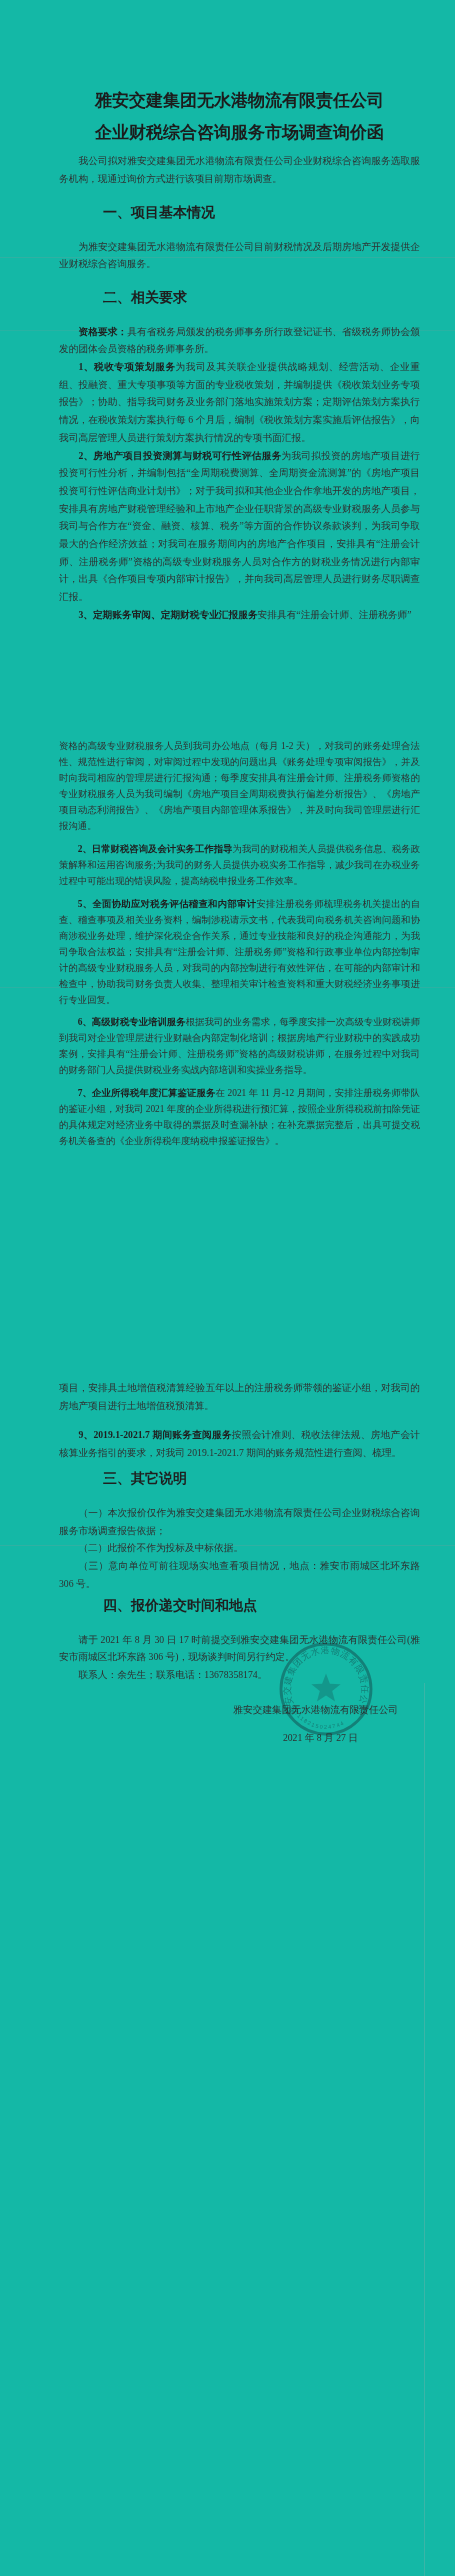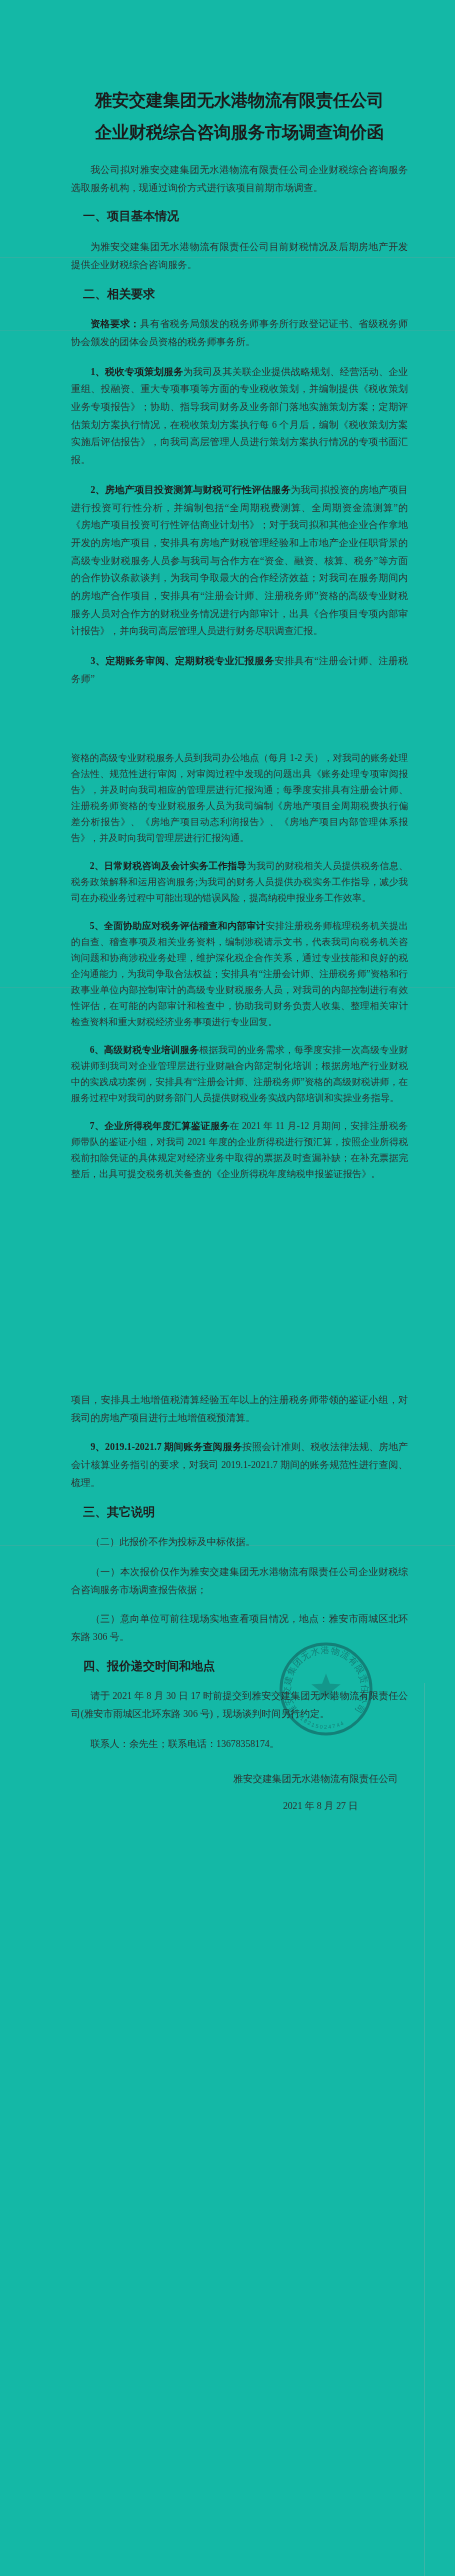--- a/index.html
+++ b/index.html
@@ -17,28 +17,28 @@
   .page3{top:1379px;}
 
   .title{
     margin:0 0 3.4px 0;
     font-size:17px;line-height:32px;
     font-weight:700;text-align:center;color:#1c1c1c;
     font-family:"Liberation Serif","DejaVu Serif",serif;
   }
   .title .tline{display:block;}
 
-  p.body{margin:12px;font-size:9.7px;line-height:17.7px;text-align:justify;font-family:Liberation Serif, serif;}
+  p.body{margin:0;font-size:9.7px;line-height:17.7px;text-align:justify;font-family:Liberation Serif, serif;}
   .page2 p.body{font-size:9.4px;line-height:16px;}
   .indent{text-indent:2em;}
   .cont{text-indent:0;}
   p.body b{font-weight:700;color:#1f1f1f;}
 
   h2.sec{
-    margin:0;font-size:12px;line-height:17.7px;font-weight:700;
+    margin:16px;font-size:14px;line-height:17.7px;font-weight:700;
     color:#1f1f1f;text-indent:2em;
     font-family:"Liberation Sans","DejaVu Sans",sans-serif;
   }
   .page2 .svc{margin-top:6.8px;}
   .page3 .svc9{margin-top:11.4px;}
   .page3 h2.h3x{margin-top:9px;}
   .page3 h2.h4x{margin-top:4.6px;}
 
   .sign{font-size:9.7px;line-height:17.7px;text-align:right;}
   .sign.company{margin-top:17px;padding-right:22px;}
@@ -89,22 +89,22 @@
     <p class="body indent svc"><b>2、日常财税咨询及会计实务工作指导</b><span>为我司的财税相关人员提供税务信息、税务政策解释和运用咨询服务;为我司的财务人员提供办税实务工作指导，减少我司在办税业务过程中可能出现的错误风险，提高纳税申报业务工作效率。</span></p>
     <p class="body indent svc"><b>5、全面协助应对税务评估稽查和内部审计</b><span>安排注册税务师梳理税务机关提出的自查、稽查事项及相关业务资料，编制涉税请示文书，代表我司向税务机关咨询问题和协商涉税业务处理，维护深化税企合作关系，通过专业技能和良好的税企沟通能力，为我司争取合法权益；安排具有“注册会计师、注册税务师”资格和行政事业单位内部控制审计的高级专业财税服务人员，对我司的内部控制进行有效性评估，在可能的内部审计和检查中，协助我司财务负责人收集、整理相关审计检查资料和重大财税经济业务事项进行专业回复。</span></p>
     <p class="body indent svc"><b>6、高级财税专业培训服务</b><span>根据我司的业务需求，每季度安排一次高级专业财税讲师到我司对企业管理层进行业财融合内部定制化培训；根据房地产行业财税中的实践成功案例，安排具有“注册会计师、注册税务师”资格的高级财税讲师，在服务过程中对我司的财务部门人员提供财税业务实战内部培训和实操业务指导。</span></p>
     <p class="body indent svc"><b>7、企业所得税年度汇算鉴证服务</b><span>在 2021 年 11 月-12 月期间，安排注册税务师带队的鉴证小组，对我司 2021 年度的企业所得税进行预汇算，按照企业所得税税前扣除凭证的具体规定对经济业务中取得的票据及时查漏补缺；在补充票据完整后，出具可提交税务机关备查的《企业所得税年度纳税申报鉴证报告》。</span></p>
   </div>
 
   <div class="page page3">
     <p class="body cont">项目，安排具土地增值税清算经验五年以上的注册税务师带领的鉴证小组，对我司的房地产项目进行土地增值税预清算。</p>
     <p class="body indent svc9"><b>9、2019.1-2021.7 期间账务查阅服务</b><span>按照会计准则、税收法律法规、房地产会计核算业务指引的要求，对我司 2019.1-2021.7 期间的账务规范性进行查阅、梳理。</span></p>
     <h2 class="sec h3x">三、其它说明</h2>
+    <p class="body indent">（一）本次报价仅作为雅安交建集团无水港物流有限责任公司企业财税综合咨询服务市场调查报告依据；</p>
     <p class="body indent">（二）此报价不作为投标及中标依据。</p>
-    <p class="body indent">（一）本次报价仅作为雅安交建集团无水港物流有限责任公司企业财税综合咨询服务市场调查报告依据；</p>
     <p class="body indent">（三）意向单位可前往现场实地查看项目情况，地点：雅安市雨城区北环东路 306 号。</p>
     <h2 class="sec h4x">四、报价递交时间和地点</h2>
     <p class="body indent">请于 2021 年 8 月 30 日 17 时前提交到雅安交建集团无水港物流有限责任公司(雅安市雨城区北环东路 306 号)，现场谈判时间另行约定。</p>
     <p class="body indent">联系人：余先生；联系电话：13678358174。</p>
     <div class="sign company">雅安交建集团无水港物流有限责任公司</div>
     <div class="sign date">2021 年 8 月 27 日</div>
   </div>
 
   <svg class="seal" width="98" height="98" viewBox="0 0 172 172">
     <g opacity="0.62">

